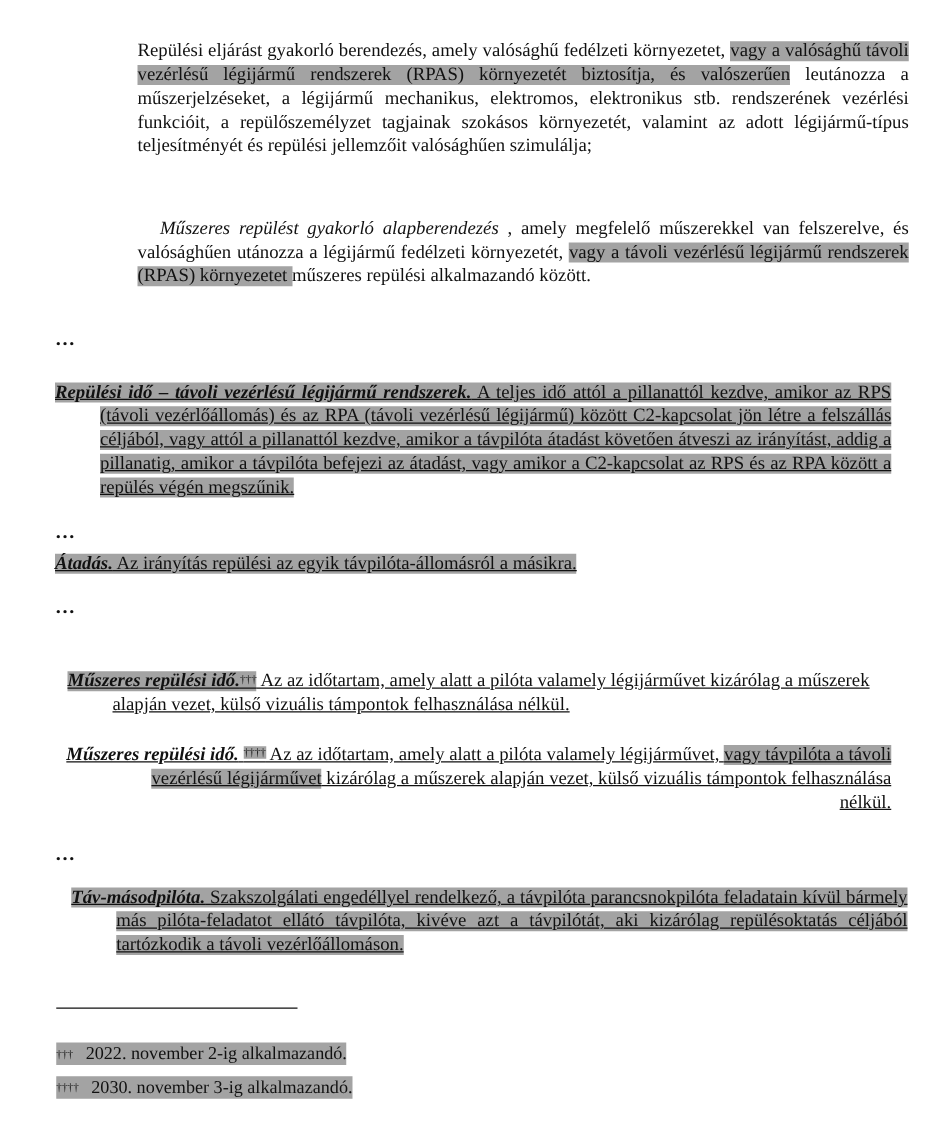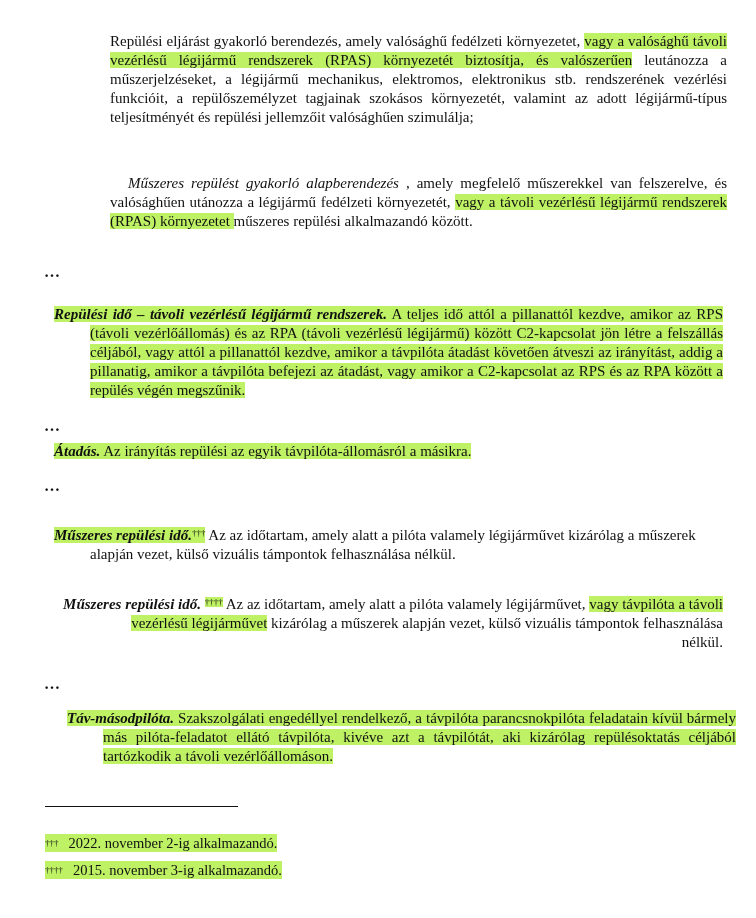--- a/index.html
+++ b/index.html
@@ -1,34 +1,34 @@
 <!DOCTYPE html>
 <html><head>
 <meta charset="utf-8">
 <style>
   html, body { margin: 0; padding: 0; background: #ffffff; }
   body {
     width: 756px; height: 918px; position: relative; overflow: hidden;
     font-family: "Liberation Serif", "DejaVu Serif", serif;
     font-size: 15px; color: #111;
   }
-  .hl { background: #bef264; }
+  .hl { background: #a3a3a3; }
   .para {
     position: absolute; line-height: 19px; text-align: justify;
   }
   .p1 { left: 110px; top: 32px; width: 617px; }
   .p2 { left: 110px; top: 174px; width: 617px; }
   .p2 .term { font-style: italic; margin-left: 18px; }
   .dots {
     position: absolute; left: 44px; font-size: 16px; letter-spacing: 1px; line-height: 16px;
     font-weight: bold;
   }
   .def {
-    position: absolute; left: 54px; width: 669px; line-height: 19px; text-align: justify;
-    padding-left: 36px; text-indent: -36px; box-sizing: border-box;
+    position: absolute; left: 44px; width: 669px; line-height: 19px; text-align: justify;
+    padding-left: 36px; text-indent: -36px; box-sizing: border-box; text-decoration: underline;
   }
   .def .term { font-weight: bold; font-style: italic; }
   .d1 { top: 305px; }
   .d2 { top: 442px; }
   .d3 { top: 526px; width: 669px; text-align: left; }
   .d4 { top: 595px; text-align: left; }
   .d5 { top: 696px; }
   sup.fn { font-size: 9px; vertical-align: top; position: relative; top: -2px; }
   .fnline {
     position: absolute; left: 45px; top: 806px; width: 193px; height: 0;
@@ -51,25 +51,25 @@
 <div class="dots" style="top:264px;">…</div>
 
 <p class="def d1" style="margin:0;"><span class="hl"><span class="term">Repülési idő – távoli vezérlésű légijármű rendszerek.</span><span> A teljes idő attól a pillanattól kezdve, amikor az RPS (távoli vezérlőállomás) és az RPA (távoli vezérlésű légijármű) között C2-kapcsolat jön létre a felszállás céljából, vagy attól a pillanattól kezdve, amikor a távpilóta átadást követően átveszi az irányítást, addig a pillanatig, amikor a távpilóta befejezi az átadást, vagy amikor a C2-kapcsolat az RPS és az RPA között a repülés végén megszűnik.</span></span></p>
 
 <div class="dots" style="top:418px;">…</div>
 
 <p class="def d2" style="margin:0;"><span class="hl"><span class="term">Átadás.</span><span> Az irányítás repülési az egyik távpilóta-állomásról a másikra.</span></span></p>
 
 <div class="dots" style="top:478px;">…</div>
 
-<p class="def d3" style="margin:0;"><span class="hl"><span class="term">Műszeres repülési idő.</span><sup class="fn">†††</sup></span><span> Az az időtartam, amely alatt a pilóta valamely légijárművet kizárólag a műszerek alapján vezet, külső vizuális támpontok felhasználása nélkül.</span></p>
+<p class="def d3" style="margin:10px;"><span class="hl"><span class="term">Műszeres repülési idő.</span><sup class="fn">†††</sup></span><span> Az az időtartam, amely alatt a pilóta valamely légijárművet kizárólag a műszerek alapján vezet, külső vizuális támpontok felhasználása nélkül.</span></p>
 
 <p class="def d4" style="margin:0;text-align:right;"><span class="term">Műszeres repülési idő.</span> <sup class="fn hl">††††</sup><span> Az az időtartam, amely alatt a pilóta valamely légijárművet, </span><span class="hl">vagy távpilóta a távoli vezérlésű légijárművet</span><span> kizárólag a műszerek alapján vezet, külső vizuális támpontok felhasználása nélkül.</span></p>
 
 <div class="dots" style="top:676px;">…</div>
 
 <p class="def d5" style="margin:13px;"><span class="hl"><span class="term">Táv-másodpilóta.</span><span> Szakszolgálati engedéllyel rendelkező, a távpilóta parancsnokpilóta feladatain kívül bármely más pilóta-feladatot ellátó távpilóta, kivéve azt a távpilótát, aki kizárólag repülésoktatás céljából tartózkodik a távoli vezérlőállomáson.</span></span></p>
 
 <div class="fnline"></div>
 
 <div class="footnote fn1 hl"><span class="mark">†††</span><span>2022. november 2-ig alkalmazandó.</span></div>
 
-<div class="footnote fn2 hl"><span class="mark">††††</span><span>2015. november 3-ig alkalmazandó.</span></div>
+<div class="footnote fn2 hl"><span class="mark">††††</span><span>2030. november 3-ig alkalmazandó.</span></div>
 
 </body></html>

